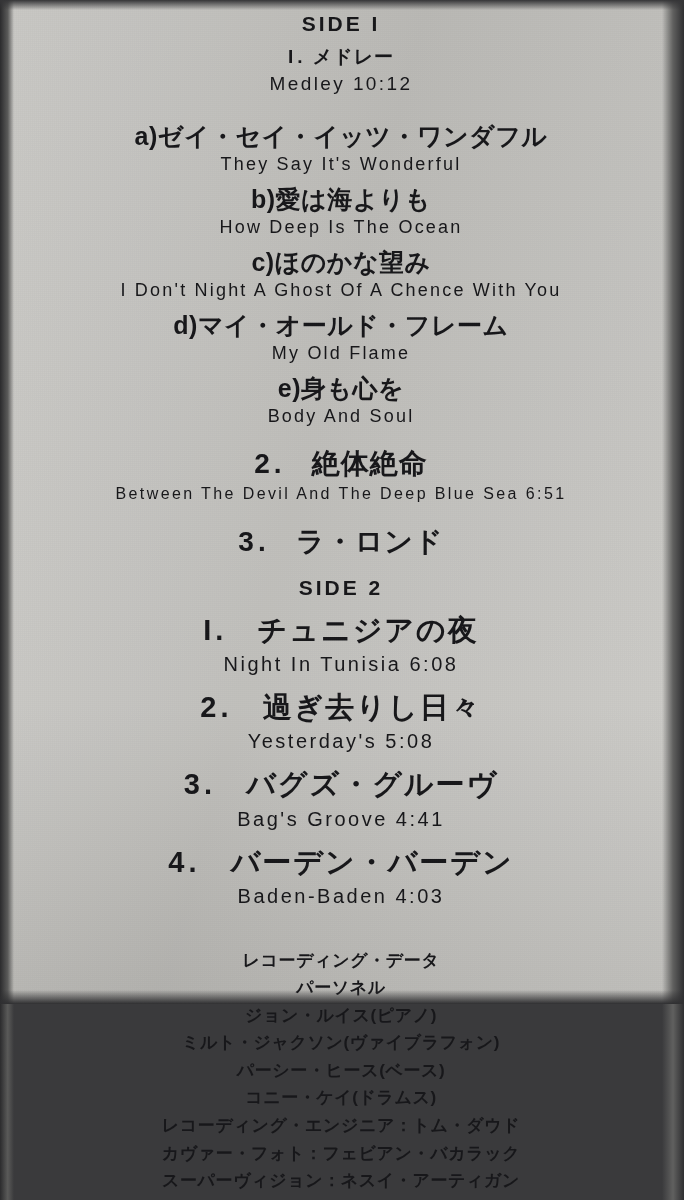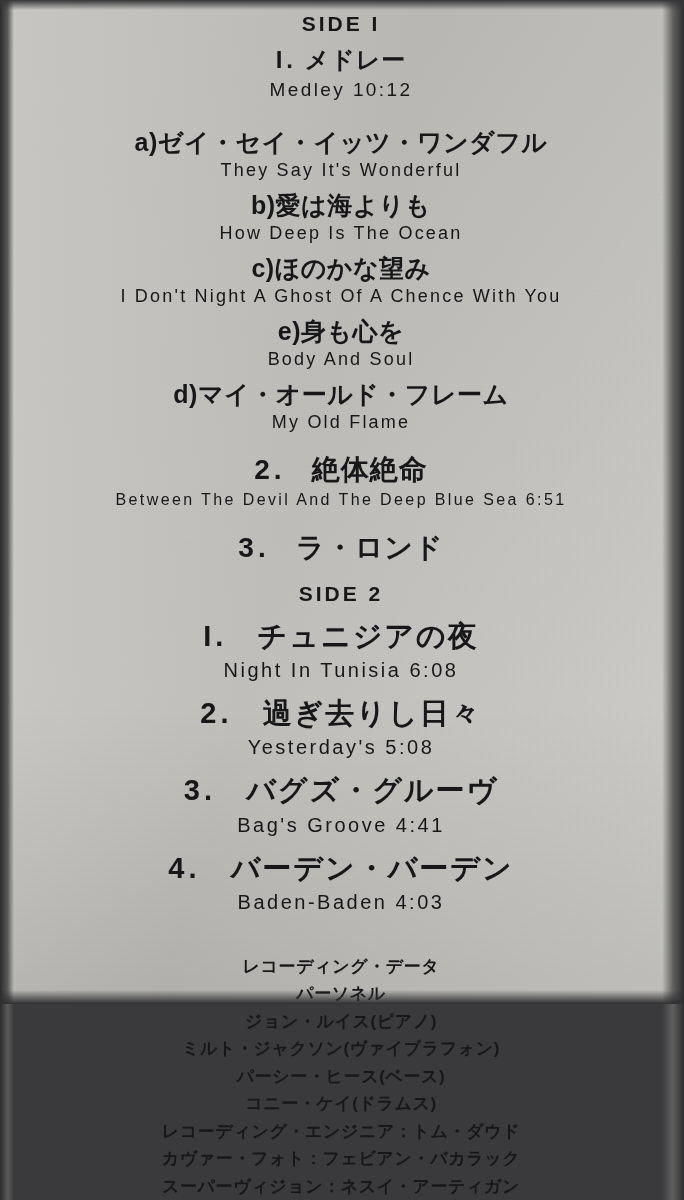--- a/index.html
+++ b/index.html
@@ -72,21 +72,21 @@
     font-size: 21px;
     font-weight: bold;
     letter-spacing: 3px;
     margin: 0;
   }
   #side1-head { padding-top: 12px; }
   #side2-head { padding-top: 2px; }
 
   .track { margin-top: 10px; }
   .jp {
-    font-size: 24px;
+    font-size: 19px;
     font-weight: bold;
     letter-spacing: 1px;
     line-height: 1.18;
   }
   .jp .num { letter-spacing: 4px; }
   .en {
     font-size: 19px;
     letter-spacing: 2.4px;
     line-height: 1.3;
     margin-top: 4px;
@@ -146,26 +146,26 @@
           </div>
           <div class="medley-item">
             <div class="sub-jp">b)愛は海よりも</div>
             <div class="sub-en">How  Deep  Is  The  Ocean</div>
           </div>
           <div class="medley-item">
             <div class="sub-jp">c)ほのかな望み</div>
             <div class="sub-en">I  Don't  Night  A  Ghost  Of  A  Chence  With  You</div>
           </div>
           <div class="medley-item">
+            <div class="sub-jp">d)マイ・オールド・フレーム</div>
+            <div class="sub-en">My  Old  Flame</div>
+          </div>
+          <div class="medley-item">
             <div class="sub-jp">e)身も心を</div>
             <div class="sub-en">Body  And  Soul</div>
-          </div>
-          <div class="medley-item">
-            <div class="sub-jp">d)マイ・オールド・フレーム</div>
-            <div class="sub-en">My  Old  Flame</div>
           </div>
         </div>
       </div>
 
       <div class="track big-track">
         <div class="jp">
           <span class="num">2.</span>
           &nbsp;
           <span>絶体絶命</span>
         </div>

